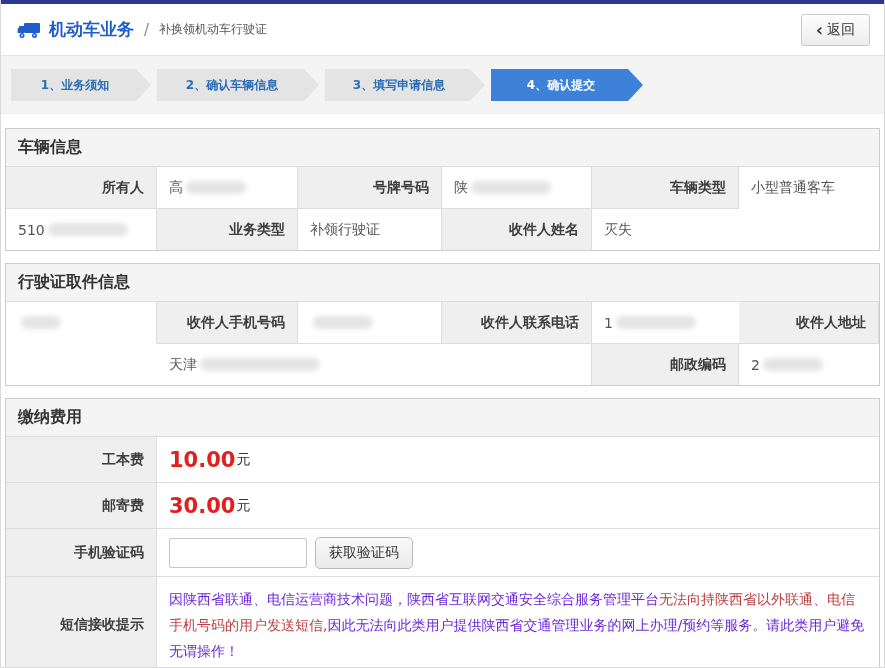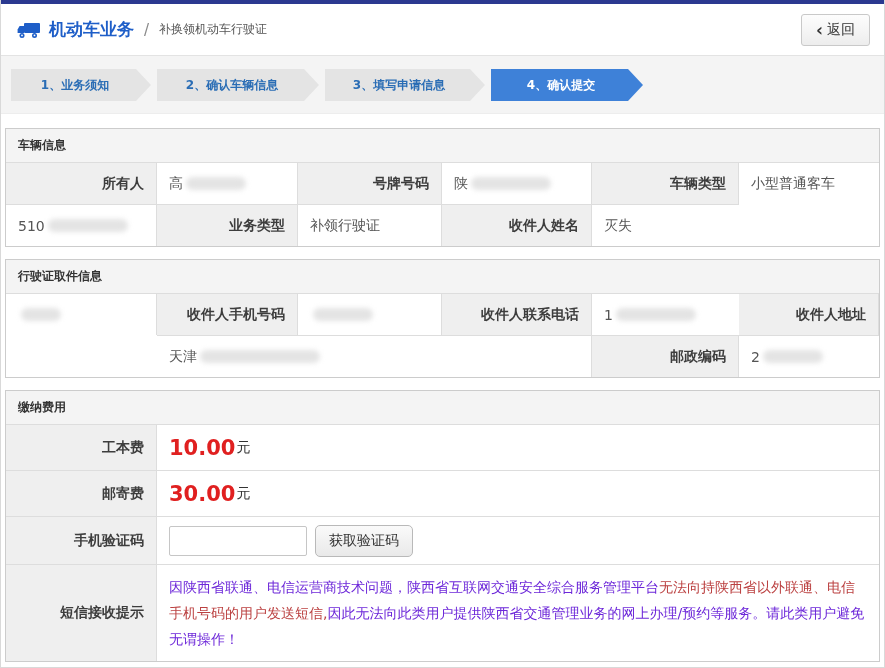--- a/index.html
+++ b/index.html
@@ -25,21 +25,21 @@
   .step { height:32px; display:flex; align-items:center; justify-content:center; background:#e4e4e4; color:#2a6db5; font-weight:bold; font-size:12px; margin-right:6px; padding:0 22px 0 10px; clip-path:polygon(0 0, calc(100% - 15px) 0, 100% 50%, calc(100% - 15px) 100%, 0 100%); cursor:pointer; }
   .step.s1 { width:140px; }
   .step.s2 { width:162px; }
   .step.s3 { width:160px; }
   .step.s4 { width:152px; }
   .step.active { background:#3e81d8; color:#fff; }
 
   
   .content { padding:14px 4px 0; }
   .section { border:1px solid #ccc; margin-bottom:12px; background:#fff; }
-  .sec-title { background:#f4f4f4; padding:8px 12px; font-weight:bold; font-size:12px; color:#333; }
+  .sec-title { background:#f4f4f4; padding:8px 12px; font-weight:bold; font-size:16px; color:#333; }
 
   .grid6 { display:grid; grid-template-columns:151px 141px 144px 150px 147px 1fr; }
   .grid2 { display:grid; grid-template-columns:151px 1fr; }
   .cell { min-height:42px; display:flex; align-items:center; border-top:1px solid #ddd; padding:0 12px; font-size:14px; }
   .cell.lbl { background:#efefef; justify-content:flex-end; text-align:right; font-weight:bold; color:#3d3d3d; border-right:1px solid #ddd; }
   .cell.val { color:#555; background:#fff; }
   .cell.val.bordered { border-right:1px solid #ddd; }
   .span3 { grid-column:2 / 5; }
 
   .blur { display:inline-block; height:13px; background:#e4e4e4; border-radius:7px; filter:blur(2.5px); vertical-align:middle; margin-left:3px; }

